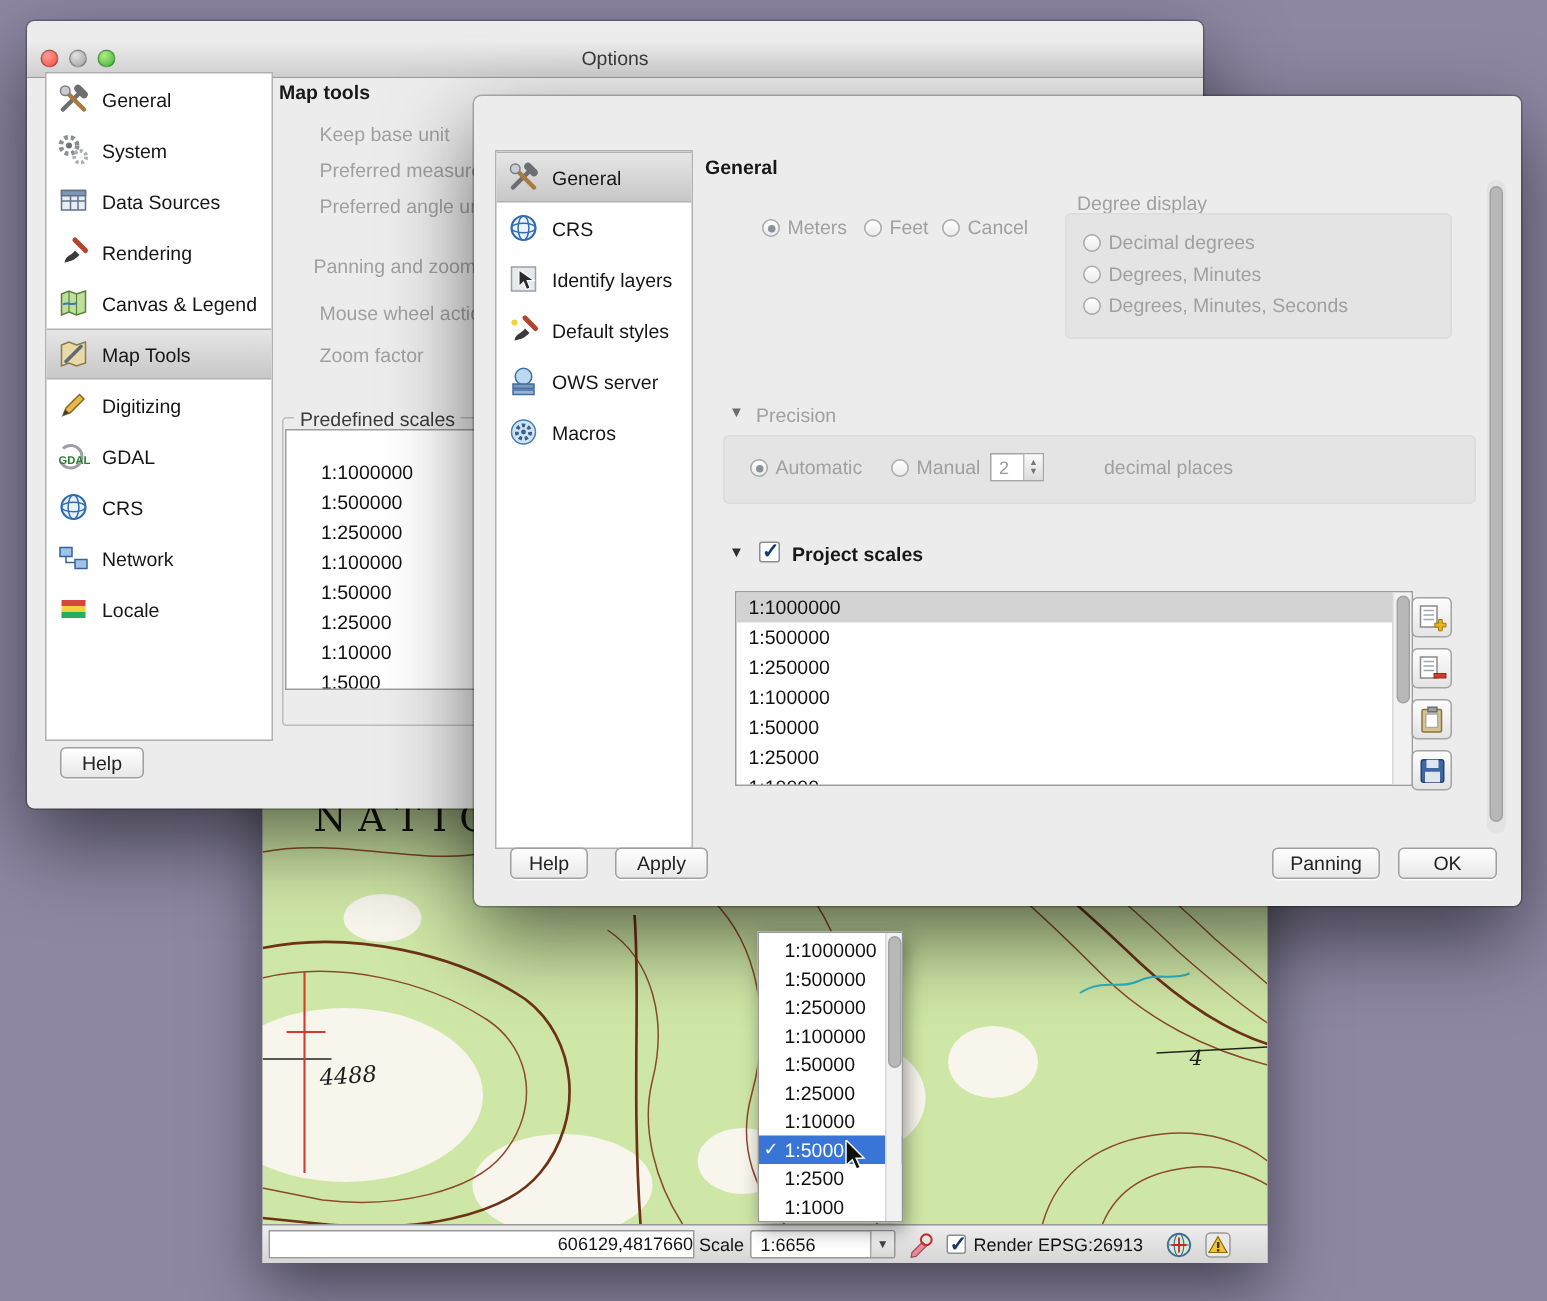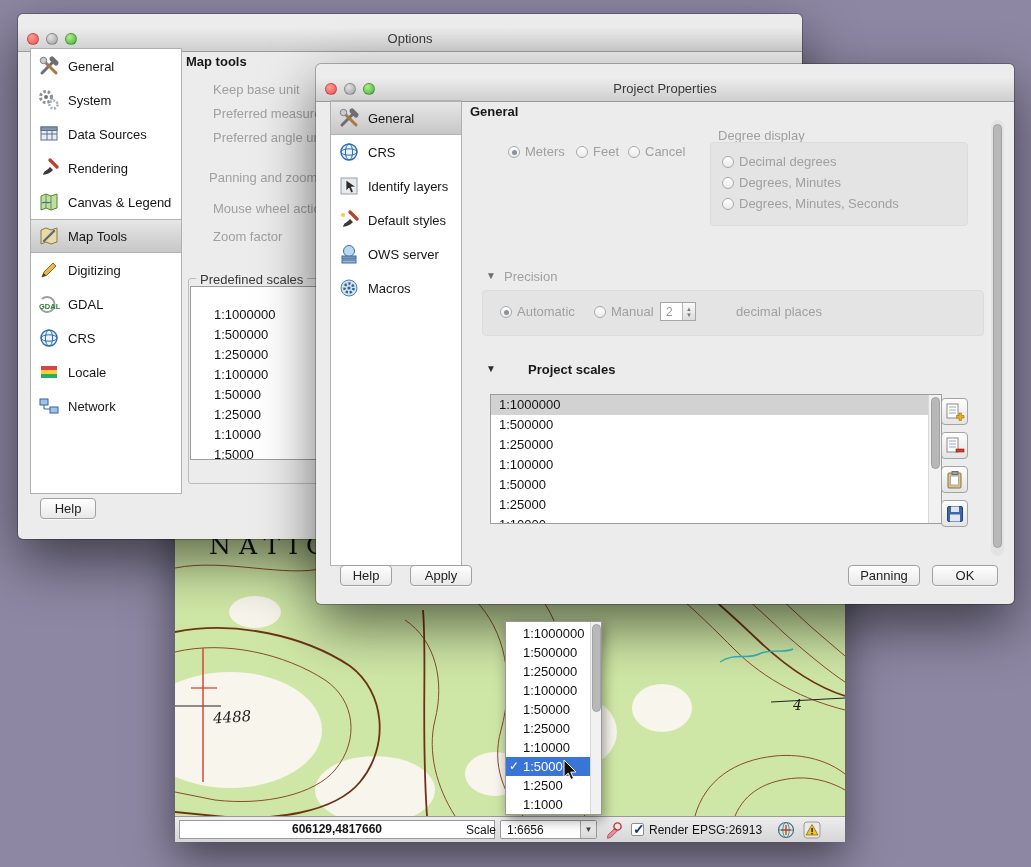--- a/index.html
+++ b/index.html
@@ -149,21 +149,21 @@
       <path d="M28,208 L28,342" stroke="#d63a2e" stroke-width="1.4" fill="none"></path>
       <path d="M16,248 L42,248" stroke="#d63a2e" stroke-width="1.2" fill="none"></path>
 
       <text x="34" y="114" font-family="DejaVu Serif, serif" font-size="25" letter-spacing="8" fill="#151515">NATIO</text>
       <text x="38" y="282" font-family="DejaVu Serif, serif" font-size="15" font-style="italic" fill="#1d1d1d" transform="rotate(-4 60 276)">4488</text>
       <text x="618" y="270" font-family="DejaVu Serif, serif" font-size="14" font-style="italic" fill="#1d1d1d">4</text>
     </svg>
   </div>
 
   <div id="statusbar">
-    <div class="sb" style="left:4px; top:3px; width:316px; height:19px; background:#fff; border:1px solid #9a9a9a; text-align:center; line-height:17px;font-weight:bold;">606129,4817660</div>
+    <div class="sb" style="left:4px; top:3px; width:284px; height:19px; background:#fff; border:1px solid #9a9a9a; text-align:right; line-height:17px;">606129,4817660</div>
     <div class="sb" style="left:291px; top:6px;">Scale</div>
     <div class="combo" style="left:325px; top:3px; width:97px;">
       <span class="cval">1:6656</span>
       <span class="cbtn">
           <span>▼</span>
         </span>
     </div>
     <div class="sb" style="left:430px; top:4px;">
       <svg width="18" height="18" viewBox="0 0 18 18">
         <path d="M3 14 L10 7 l2.6 2.6 -7 7 -3.2 0.6 Z" fill="#e78a9a" stroke="#a04a5a" stroke-width="0.8"></path>
@@ -288,36 +288,36 @@
             <circle cx="11" cy="11" r="8" fill="#eaf2fb" stroke="#2f6db2" stroke-width="1.4"></circle>
             <ellipse cx="11" cy="11" rx="3.6" ry="8" fill="none" stroke="#2f6db2"></ellipse>
             <ellipse cx="11" cy="11" rx="8" ry="3.2" fill="none" stroke="#2f6db2"></ellipse>
           </svg>
         </span>
       <span>CRS</span>
     </div>
     <div class="side-item">
       <span class="icon22">
           <svg width="22" height="22" viewBox="0 0 22 22">
+            <rect x="2" y="4" width="8" height="6" fill="#9fc2e8" stroke="#35639a"></rect>
+            <rect x="12" y="12" width="8" height="6" fill="#9fc2e8" stroke="#35639a"></rect>
+            <path d="M6 10 v4 h6" stroke="#35639a" fill="none"></path>
+          </svg>
+        </span>
+      <span>Network</span>
+    </div>
+    <div class="side-item">
+      <span class="icon22">
+          <svg width="22" height="22" viewBox="0 0 22 22">
             <rect x="3" y="5" width="16" height="4" fill="#d64541"></rect>
             <rect x="3" y="9" width="16" height="4" fill="#f4d03f"></rect>
             <rect x="3" y="13" width="16" height="4" fill="#27ae60"></rect>
           </svg>
         </span>
       <span>Locale</span>
-    </div>
-    <div class="side-item">
-      <span class="icon22">
-          <svg width="22" height="22" viewBox="0 0 22 22">
-            <rect x="2" y="4" width="8" height="6" fill="#9fc2e8" stroke="#35639a"></rect>
-            <rect x="12" y="12" width="8" height="6" fill="#9fc2e8" stroke="#35639a"></rect>
-            <path d="M6 10 v4 h6" stroke="#35639a" fill="none"></path>
-          </svg>
-        </span>
-      <span>Network</span>
     </div>
   </div>
 
   <div class="abs lbl13 bold" style="left:168px; top:40px;">Map tools</div>
   <div class="abs lbl13 dis" style="left:195px; top:68px;">Keep base unit</div>
   <div class="abs lbl13 dis" style="left:195px; top:92px;">Preferred measure</div>
   <div class="abs lbl13 dis" style="left:195px; top:116px;">Preferred angle un</div>
   <div class="abs lbl13 dis" style="left:191px; top:156px;">Panning and zoomi</div>
   <div class="abs lbl13 dis" style="left:195px; top:187px;">Mouse wheel actio</div>
   <div class="abs lbl13 dis" style="left:195px; top:215px;">Zoom factor</div>
@@ -333,28 +333,20 @@
     <div class="listrow" style="padding-left:23px;">1:50000</div>
     <div class="listrow" style="padding-left:23px;">1:25000</div>
     <div class="listrow" style="padding-left:23px;">1:10000</div>
     <div class="listrow" style="padding-left:23px;">1:5000</div>
   </div>
 
   <div class="pushbtn" style="left:22px; top:484px; width:56px;">Help</div>
 </div>
 
 <div id="pp" class="window" style="left:316px; top:64px; width:698px; height:540px; z-index:20;">
-  <div class="titlebar">
-    <div class="traffic">
-      <span class="light red"></span>
-      <span class="light gray"></span>
-      <span class="light green"></span>
-    </div>
-    <span class="title">Project Properties</span>
-  </div>
 
   <div class="side-list" style="left:14px; top:36px; width:132px; height:466px;">
     <div class="side-item selected">
       <span class="icon22">
           <svg width="22" height="22" viewBox="0 0 22 22">
             <path d="M4 18 L16 6" stroke="#6d6d74" stroke-width="3" stroke-linecap="round"></path>
             <path d="M14 4 l4 4" stroke="#6d6d74" stroke-width="5" stroke-linecap="round"></path>
             <path d="M18 18 L7 7" stroke="#a97a3f" stroke-width="3" stroke-linecap="round"></path>
             <circle cx="5.5" cy="5.5" r="3.2" fill="#c9cdd2" stroke="#7b7f85"></circle>
           </svg>

